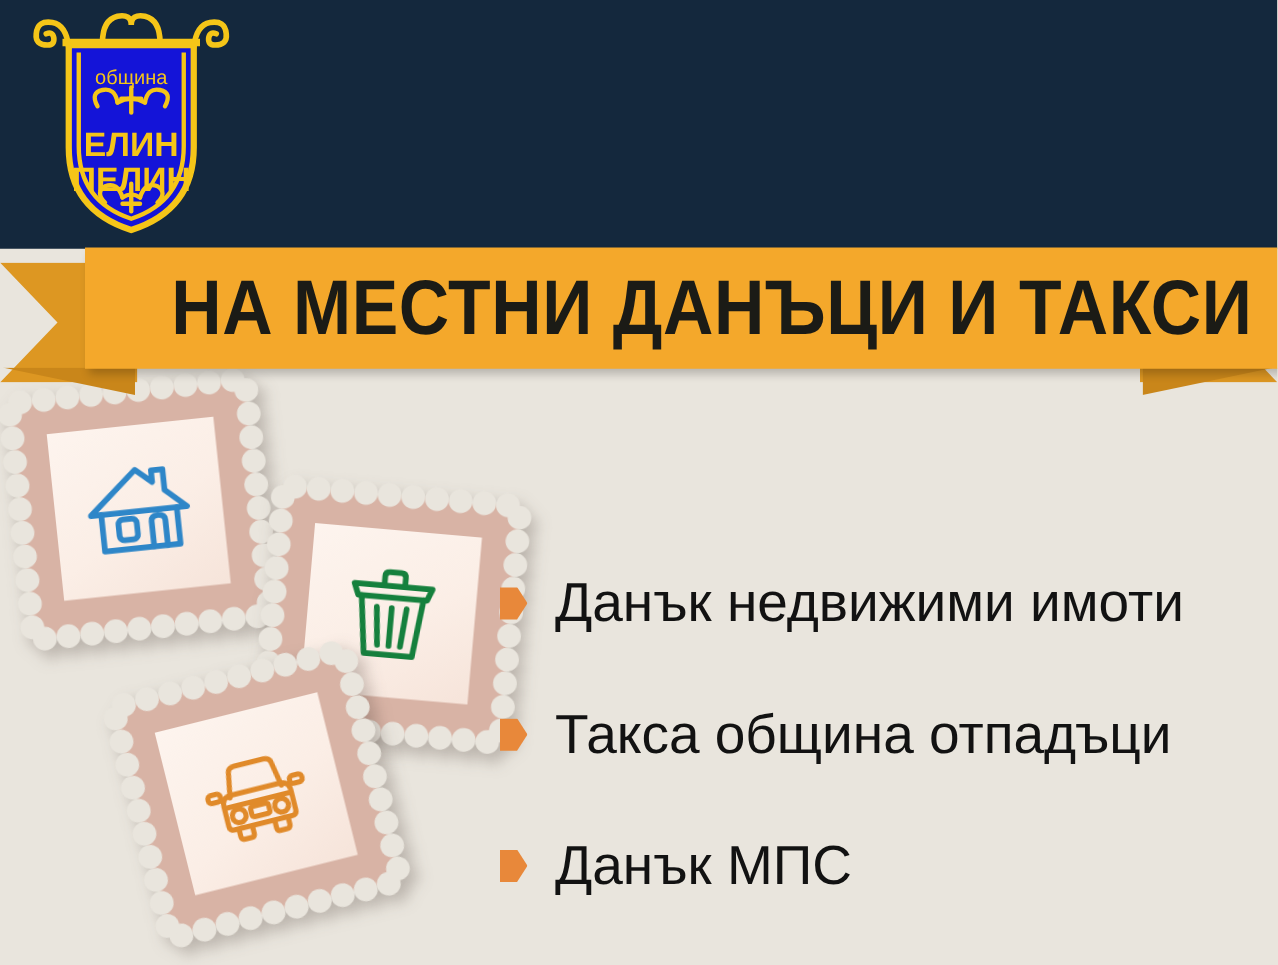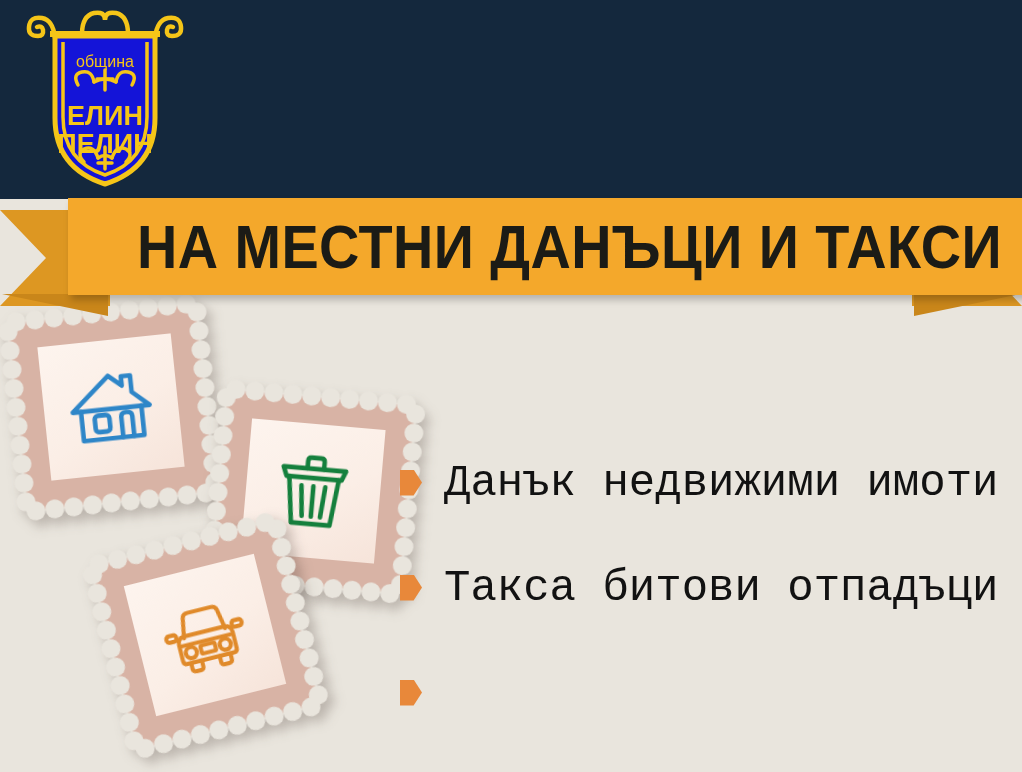--- a/index.html
+++ b/index.html
@@ -161,21 +161,21 @@
     height:105px;
   }
   .bullet {
     width:22px; height:26px;
     flex:0 0 22px;
     margin-right:22px;
     background:#e8883a;
     clip-path:polygon(0 0, 62% 0, 100% 50%, 62% 100%, 0 100%);
   }
   .list-label {
-    font-family:Liberation Mono, monospace;
+    font-family:Liberation Sans, sans-serif;
     font-size:44px;
     line-height:48px;
     color:#121212;
     white-space:nowrap;
   }
 </style>
 </head>
 <body>
 
 <div id="poster">
@@ -408,20 +408,21 @@
     </div>
   </div>
 
   <div class="list">
     <div class="list-item">
       <span class="bullet"></span>
       <span class="list-label">Данък недвижими имоти</span>
     </div>
     <div class="list-item">
       <span class="bullet"></span>
-      <span class="list-label">Такса битови отпадъци</span>
+      <span class="list-label">Такса община отпадъци</span>
     </div>
     <div class="list-item">
       <span class="bullet"></span>
+      <span class="list-label">Данък МПС</span>
     </div>
   </div>
 
 </div>
 
 </body></html>

